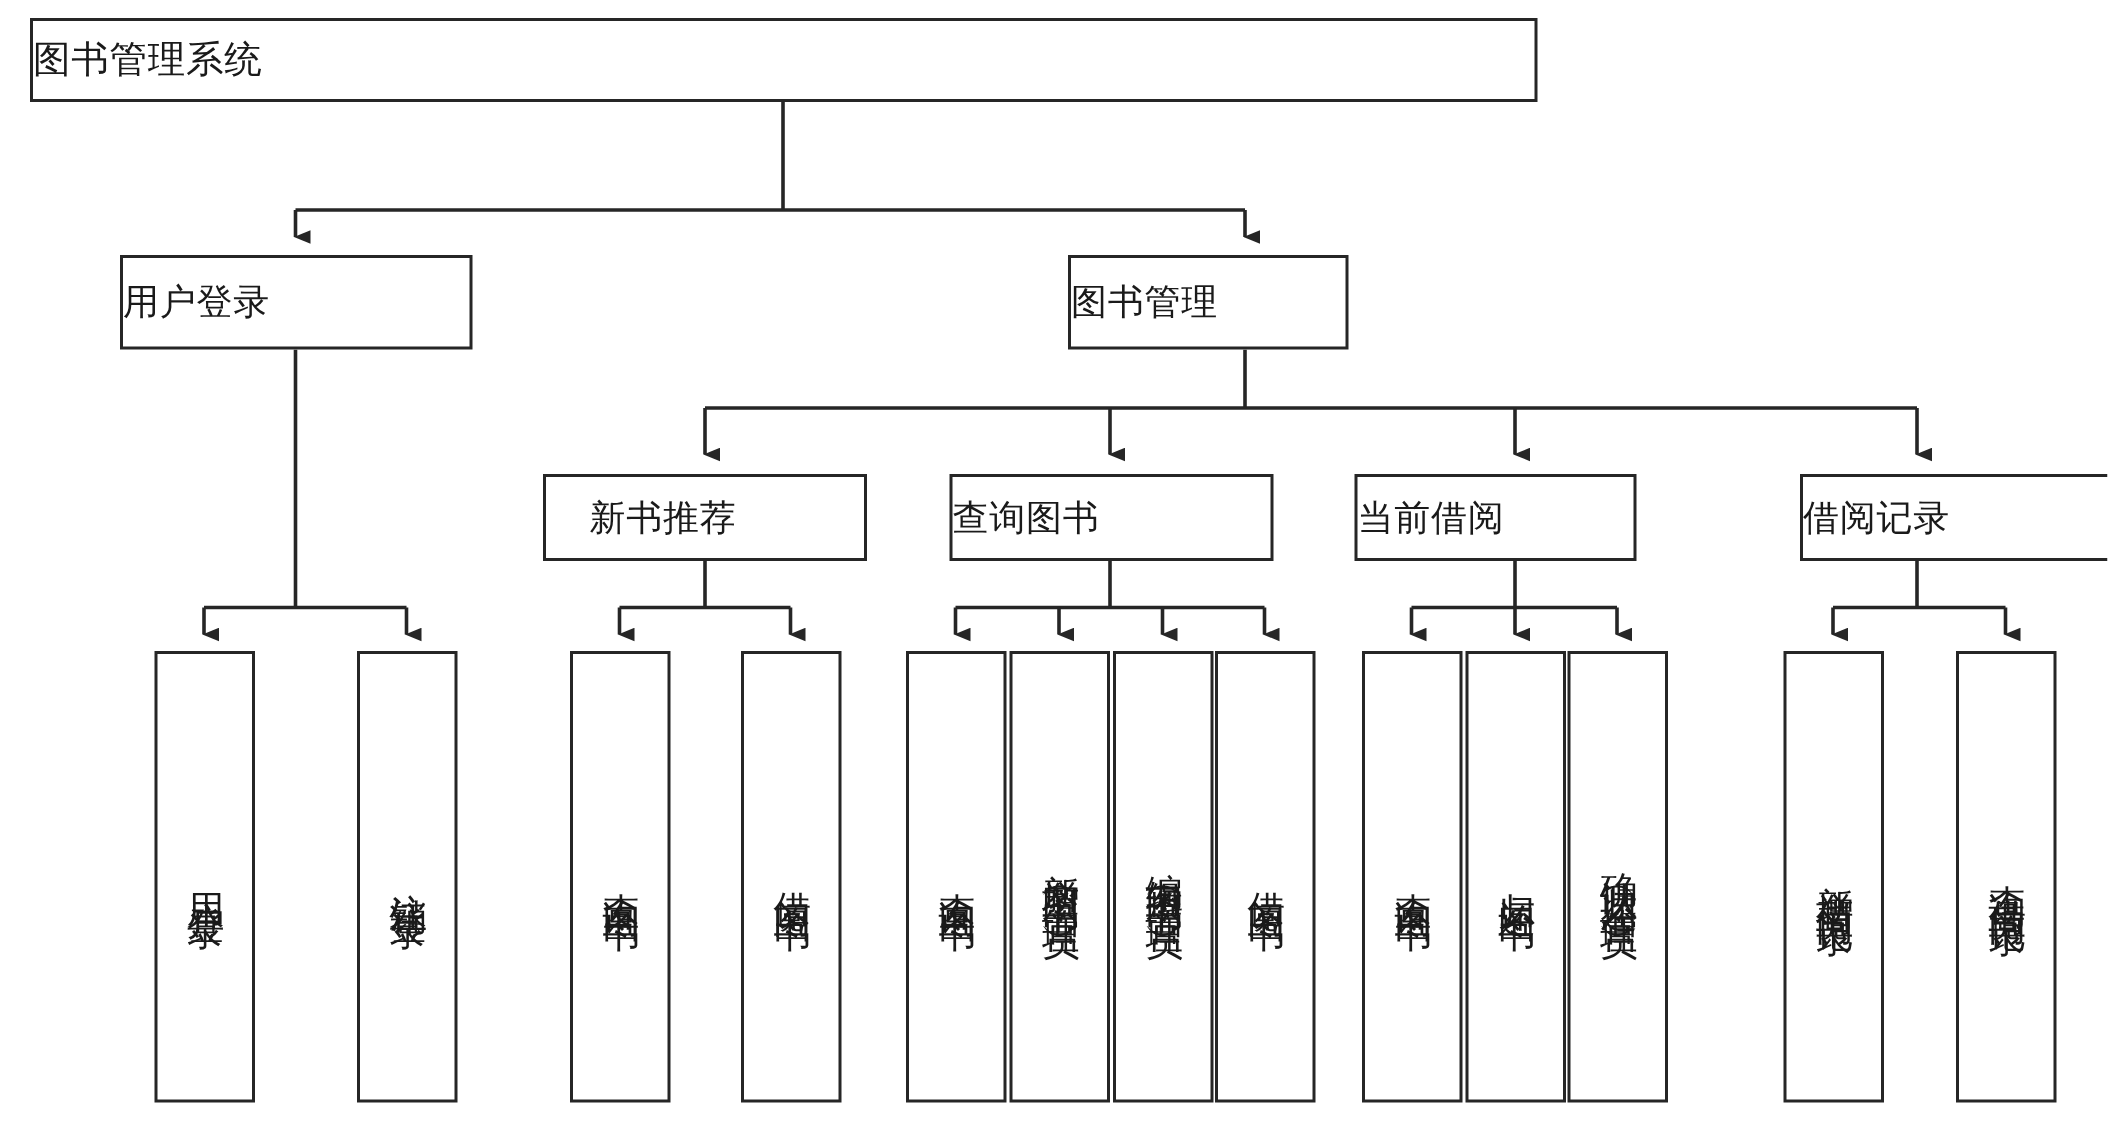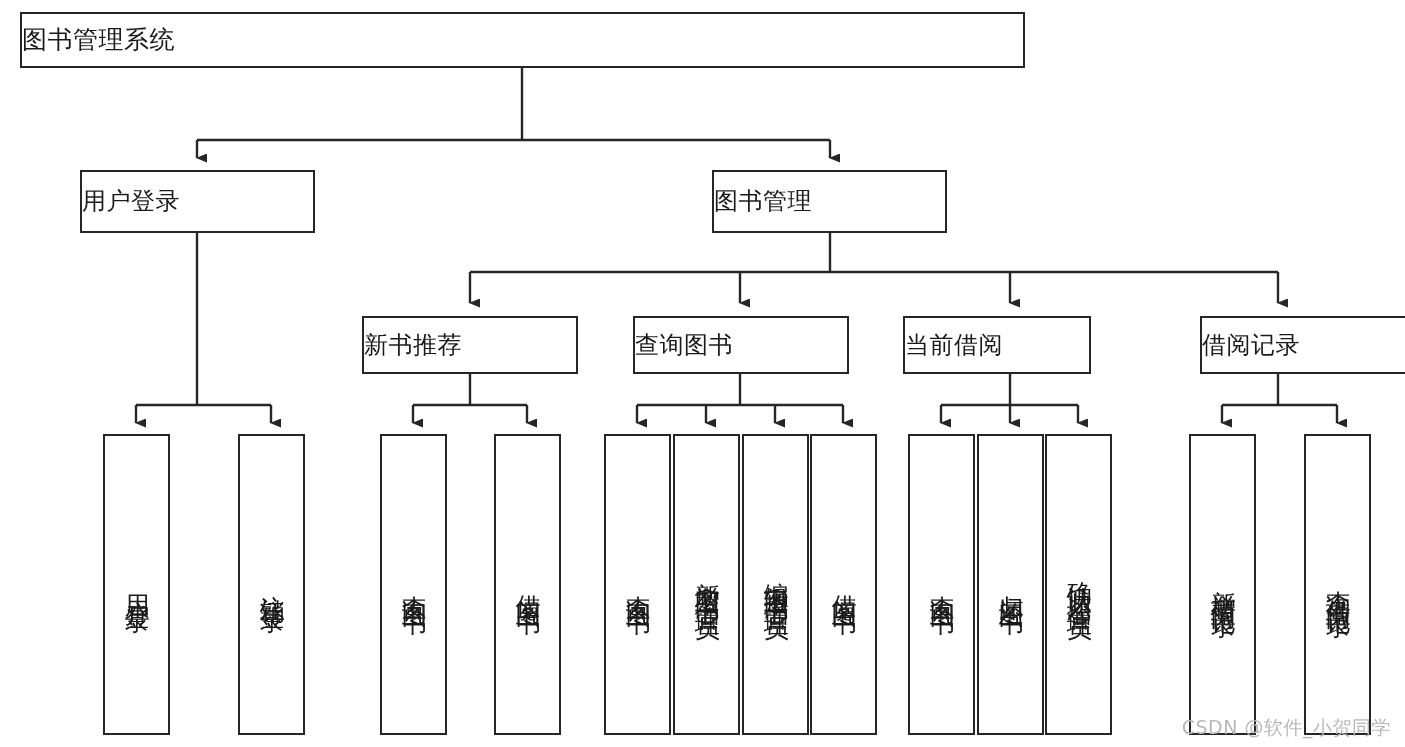--- a/index.html
+++ b/index.html
@@ -132,25 +132,25 @@
     </g>
   </svg>
 
   <div class="node horiz root" style="left:20px; top:12px; width:1005px; height:56px;">
     <span class="node-label">图书管理系统</span>
   </div>
 
   <div class="node horiz" style="left:80px; top:170px; width:235px; height:63px;">
     <span class="node-label">用户登录</span>
   </div>
-  <div class="node horiz" style="left:712px; top:170px; width:235px; height:63px;">
+  <div class="node horiz" style="left:712px; top:170px; width:187px; height:63px;">
     <span class="node-label">图书管理</span>
   </div>
 
-  <div class="node horiz" style="left:362px; top:316px; width:216px; height:58px;">
+  <div class="node horiz" style="left:362px; top:316px; width:216px; height:58px;padding-left:29px;">
     <span class="node-label">新书推荐</span>
   </div>
   <div class="node horiz" style="left:633px; top:316px; width:216px; height:58px;">
     <span class="node-label">查询图书</span>
   </div>
   <div class="node horiz" style="left:903px; top:316px; width:188px; height:58px;">
     <span class="node-label">当前借阅</span>
   </div>
   <div class="node horiz" style="left:1200px; top:316px; width:229px; height:58px;">
     <span class="node-label">借阅记录</span>
@@ -193,15 +193,14 @@
     <span class="node-label">确认归还（管理员）</span>
   </div>
 
   <div class="node vert" style="left:1189px; top:434px; width:67px; height:301px;">
     <span class="node-label">新增借阅记录</span>
   </div>
   <div class="node vert" style="left:1304px; top:434px; width:67px; height:301px;">
     <span class="node-label">查询借阅记录</span>
   </div>
 
-  <div id="watermark">CSDN @软件_小贺同学</div>
 
 </div>
 
 </body></html>

